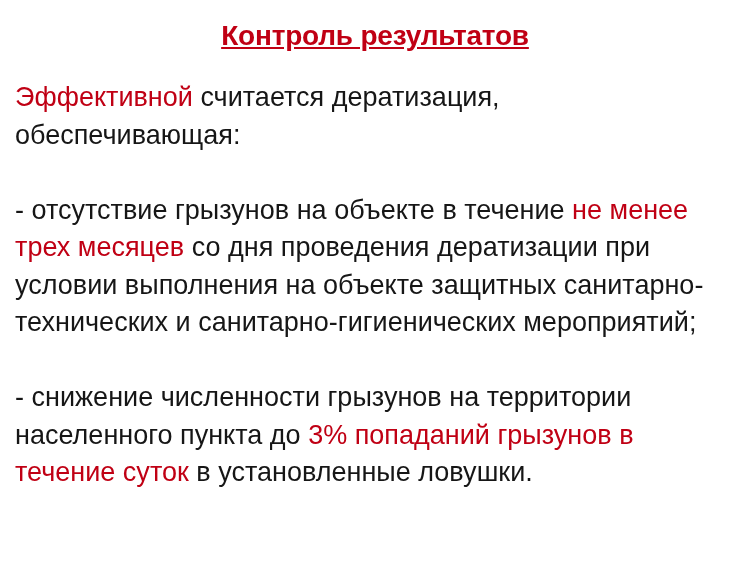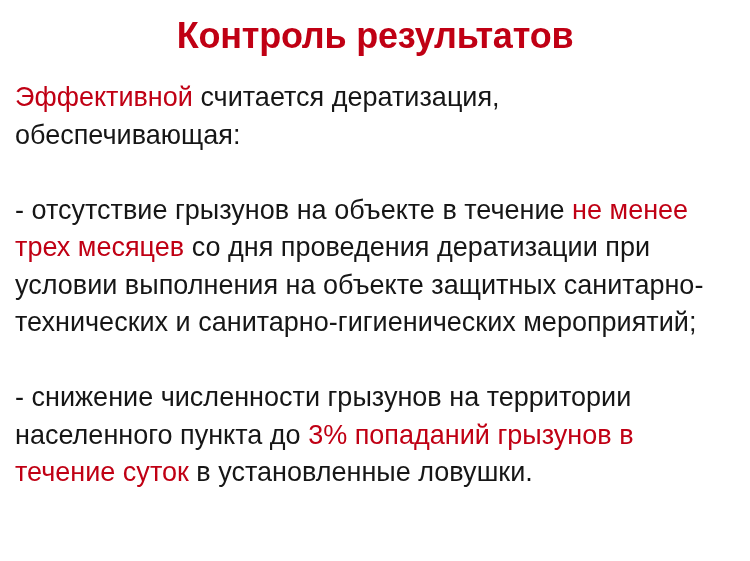--- a/index.html
+++ b/index.html
@@ -22,27 +22,28 @@
     box-sizing: border-box;
   }
 
   
   #slide-title {
     position: absolute;
     left: 0;
     top: 14px;
     width: 750px;
     text-align: center;
-    font-size: 36px;
+    font-size: 28px;
     line-height: 44px;
     font-weight: bold;
     color: #c00014;
     letter-spacing: -0.2px;
     white-space: nowrap;
     font-family: "Liberation Sans", "DejaVu Sans", sans-serif;
+    text-decoration: underline;
   }
 
   
   #body-text {
     position: absolute;
     left: 15px;
     top: 78px;
     width: 722px;
     font-size: 28px;
     line-height: 37.5px;

